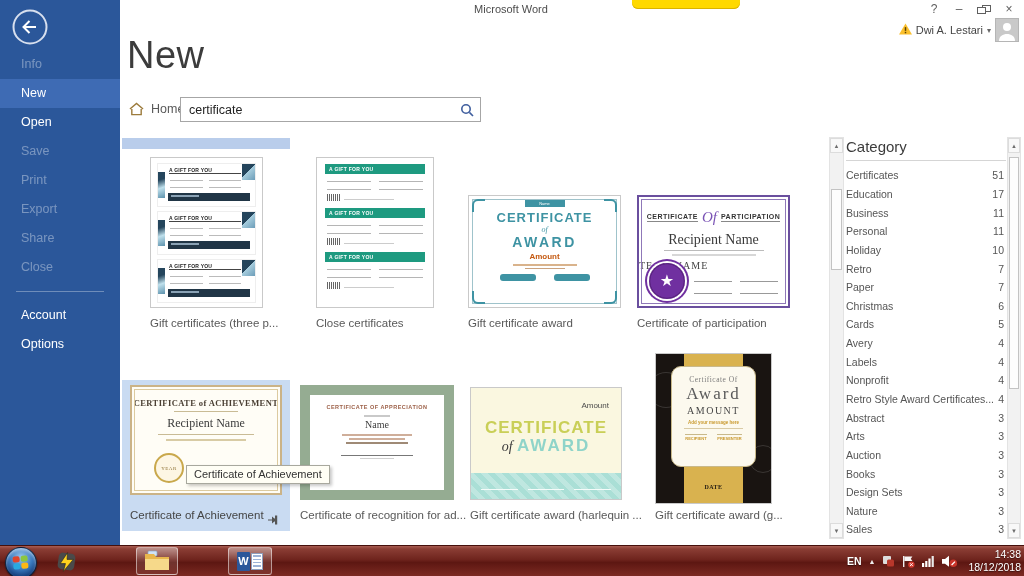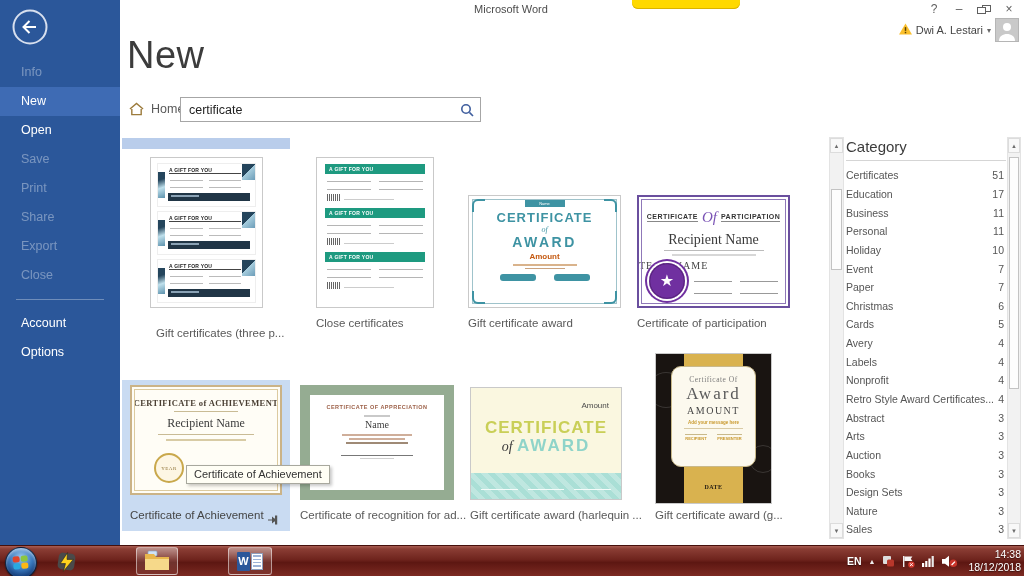--- a/index.html
+++ b/index.html
@@ -17,21 +17,21 @@
   .ctl-restore i{position:absolute;border:1px solid #5f5f5f;background:#fff;width:7px;height:5px;}
   .ctl-restore i.b1{right:0;top:0;}
   .ctl-restore i.b2{left:0;bottom:0;}
   .user-area{position:absolute;top:18px;right:5px;display:flex;align-items:center;gap:4px;z-index:6;}
   .user-area .uname{font-size:11px;color:#444;}
   .user-area .caret{font-size:8px;color:#666;}
   .avatar{width:22px;height:22px;border:1px solid #b5b5b5;display:block;}
   
   .sidebar{position:absolute;left:0;top:0;width:120px;height:545px;background:#2b579a;z-index:4;}
   .back-btn{margin:8px 0 2px 11px;width:38px;height:38px;cursor:pointer;}
-  .nav{margin-top:12px;}
+  .nav{margin-top:4px;}
   .nav-item{height:29px;line-height:29px;padding-left:21px;font-size:12.5px;color:#fff;cursor:pointer;}
   .nav-item.disabled{color:rgba(255,255,255,.37);cursor:default;}
   .nav-item.sel{background:#3e6bb4;}
   .nav-divider{margin:9px 16px;border-top:1px solid rgba(255,255,255,.32);}
   
   .main{position:absolute;left:120px;top:0;width:904px;height:545px;background:#fff;}
   .page-title{position:absolute;left:7px;top:34px;font-size:38px;font-weight:300;
        color:#3c3c3c;letter-spacing:.5px;}
   .home-btn{position:absolute;left:9px;top:102px;display:flex;align-items:center;gap:7px;
        font-size:12.5px;color:#595959;cursor:pointer;}
@@ -41,21 +41,21 @@
        font-family:"Liberation Sans",sans-serif;font-size:12.5px;color:#1f1f1f;}
   .search-box .sicon{margin-right:6px;display:flex;cursor:pointer;}
   .partial-bar{position:absolute;left:2px;top:138px;width:168px;height:11px;background:#b9cdeb;}
   
   .thumb{position:absolute;background:#fff;border:1px solid #c9c9c9;box-sizing:border-box;overflow:hidden;cursor:pointer;}
   .tlabel{position:absolute;font-size:11.5px;color:#595959;cursor:pointer;white-space:nowrap;}
   .c1{left:30px;top:157px;width:113px;height:151px;padding:5px 6px;}
   .c2{left:196px;top:157px;width:118px;height:151px;padding:6px 8px;}
   .c3{left:348px;top:195px;width:153px;height:113px;}
   .c4{left:517px;top:195px;width:153px;height:113px;}
-  .l1{left:30px;top:327px;margin-left:6px;} .l2{left:196px;top:317px;} .l3{left:348px;top:317px;} .l4{left:517px;top:317px;}
+  .l1{left:30px;top:317px;} .l2{left:196px;top:317px;} .l3{left:348px;top:317px;} .l4{left:517px;top:317px;}
   .sel-bg{position:absolute;left:2px;top:380px;width:168px;height:151px;background:#c9dbf2;}
   .c5{left:10px;top:385px;width:152px;height:110px;background:#fffdf6;border:2px solid #cbb387;}
   .c6{left:180px;top:385px;width:154px;height:115px;border:10px solid #95ac92;background:#fff;}
   .c7{left:350px;top:387px;width:152px;height:113px;background:#faf7e0;}
   .c8{left:535px;top:353px;width:117px;height:151px;background:#191411;}
   .l5{left:10px;top:509px;color:#454545;} .l6{left:180px;top:509px;} .l7{left:350px;top:509px;} .l8{left:535px;top:509px;text-align:center;}
   .pin{position:absolute;left:148px;top:511px;}
   .tooltip{position:absolute;left:66px;top:465px;height:17px;line-height:17px;padding:0 7px;
        background:#fffef5;border:1px solid #a8a89e;font-size:11px;color:#333;
        box-shadow:2px 2px 3px rgba(0,0,0,.22);z-index:3;white-space:nowrap;}
@@ -249,22 +249,22 @@
           <circle cx="19" cy="19" r="16.5" fill="none" stroke="#d7dfee" stroke-width="2"></circle>
           <path d="M25 19H13.5 M18.5 13l-6 6 6 6" stroke="#fff" stroke-width="2" fill="none"></path>
         </svg>
     </div>
     <div class="nav">
       <div class="nav-item disabled">Info</div>
       <div class="nav-item sel">New</div>
       <div class="nav-item">Open</div>
       <div class="nav-item disabled">Save</div>
       <div class="nav-item disabled">Print</div>
+      <div class="nav-item disabled">Export</div>
       <div class="nav-item disabled">Share</div>
-      <div class="nav-item disabled">Export</div>
       <div class="nav-item disabled">Close</div>
     </div>
     <div class="nav-divider"></div>
     <div class="nav-item">Account</div>
     <div class="nav-item">Options</div>
   </div>
 
   <div class="main">
     <div class="page-title">New</div>
 
@@ -527,21 +527,21 @@
         </div>
       <div class="cat-row">
           <span class="cat-name">Personal</span>
           <span class="cat-count">11</span>
         </div>
       <div class="cat-row">
           <span class="cat-name">Holiday</span>
           <span class="cat-count">10</span>
         </div>
       <div class="cat-row">
-          <span class="cat-name">Event</span>
+          <span class="cat-name">Retro</span>
           <span class="cat-count">7</span>
         </div>
       <div class="cat-row">
           <span class="cat-name">Paper</span>
           <span class="cat-count">7</span>
         </div>
       <div class="cat-row">
           <span class="cat-name">Christmas</span>
           <span class="cat-count">6</span>
         </div>

